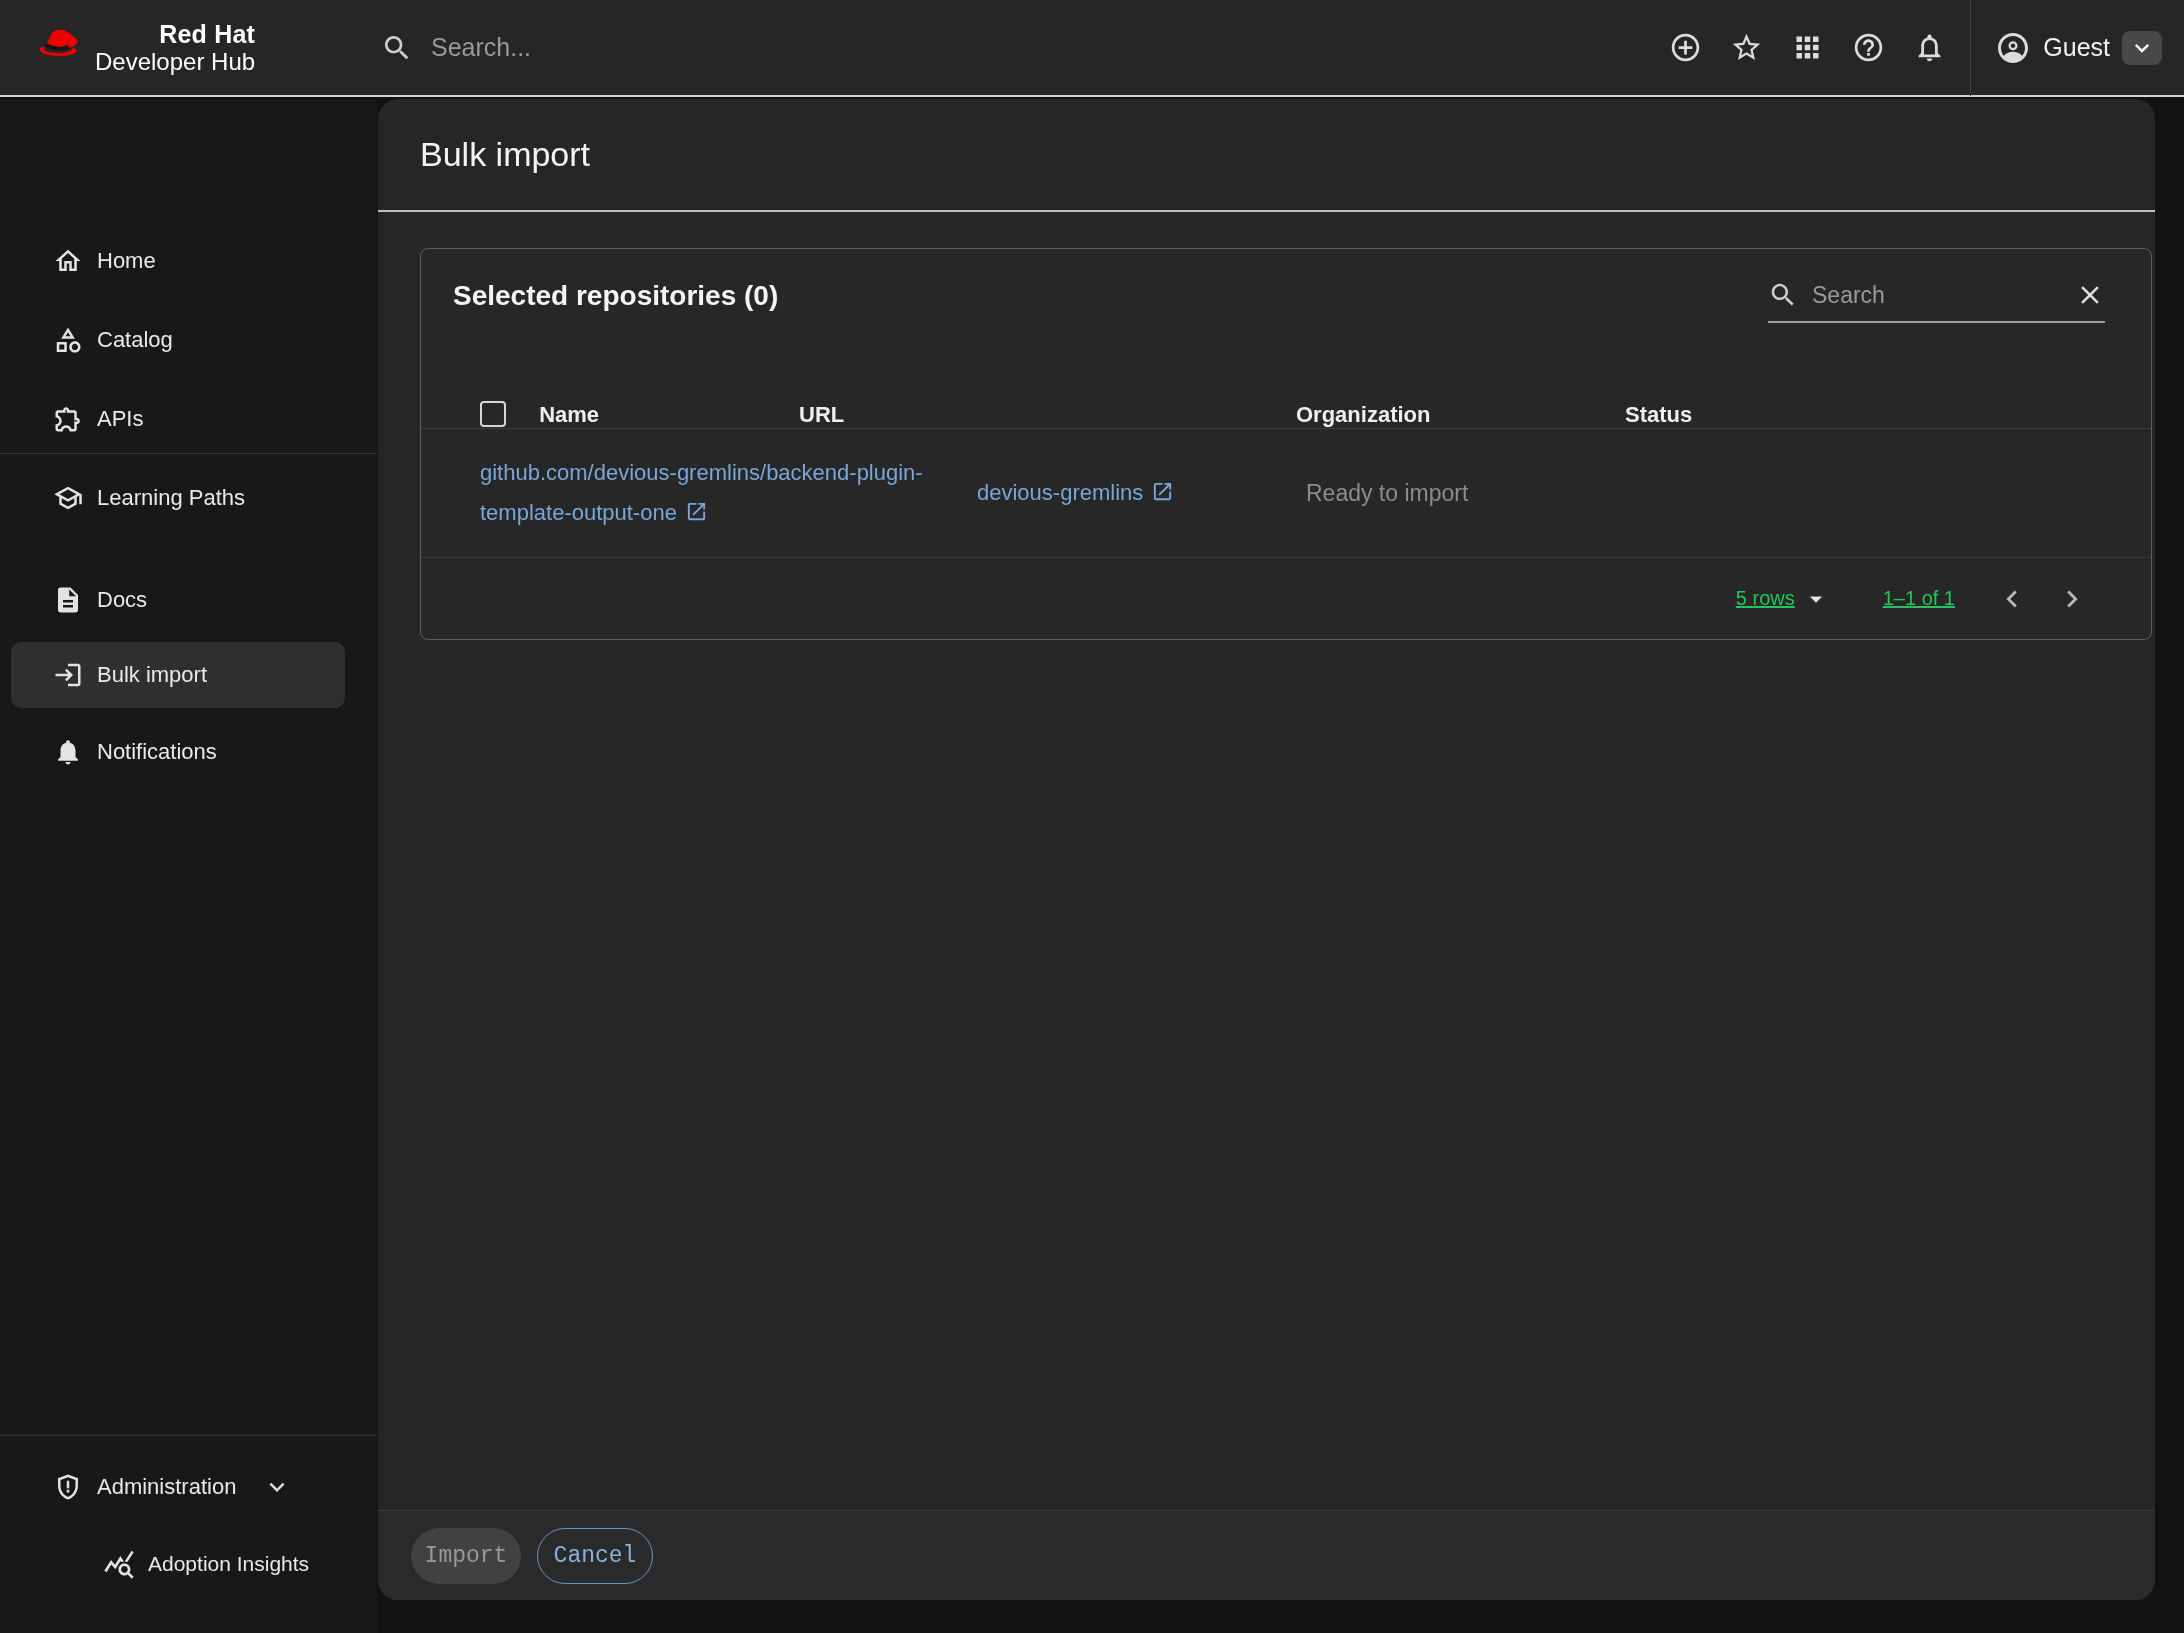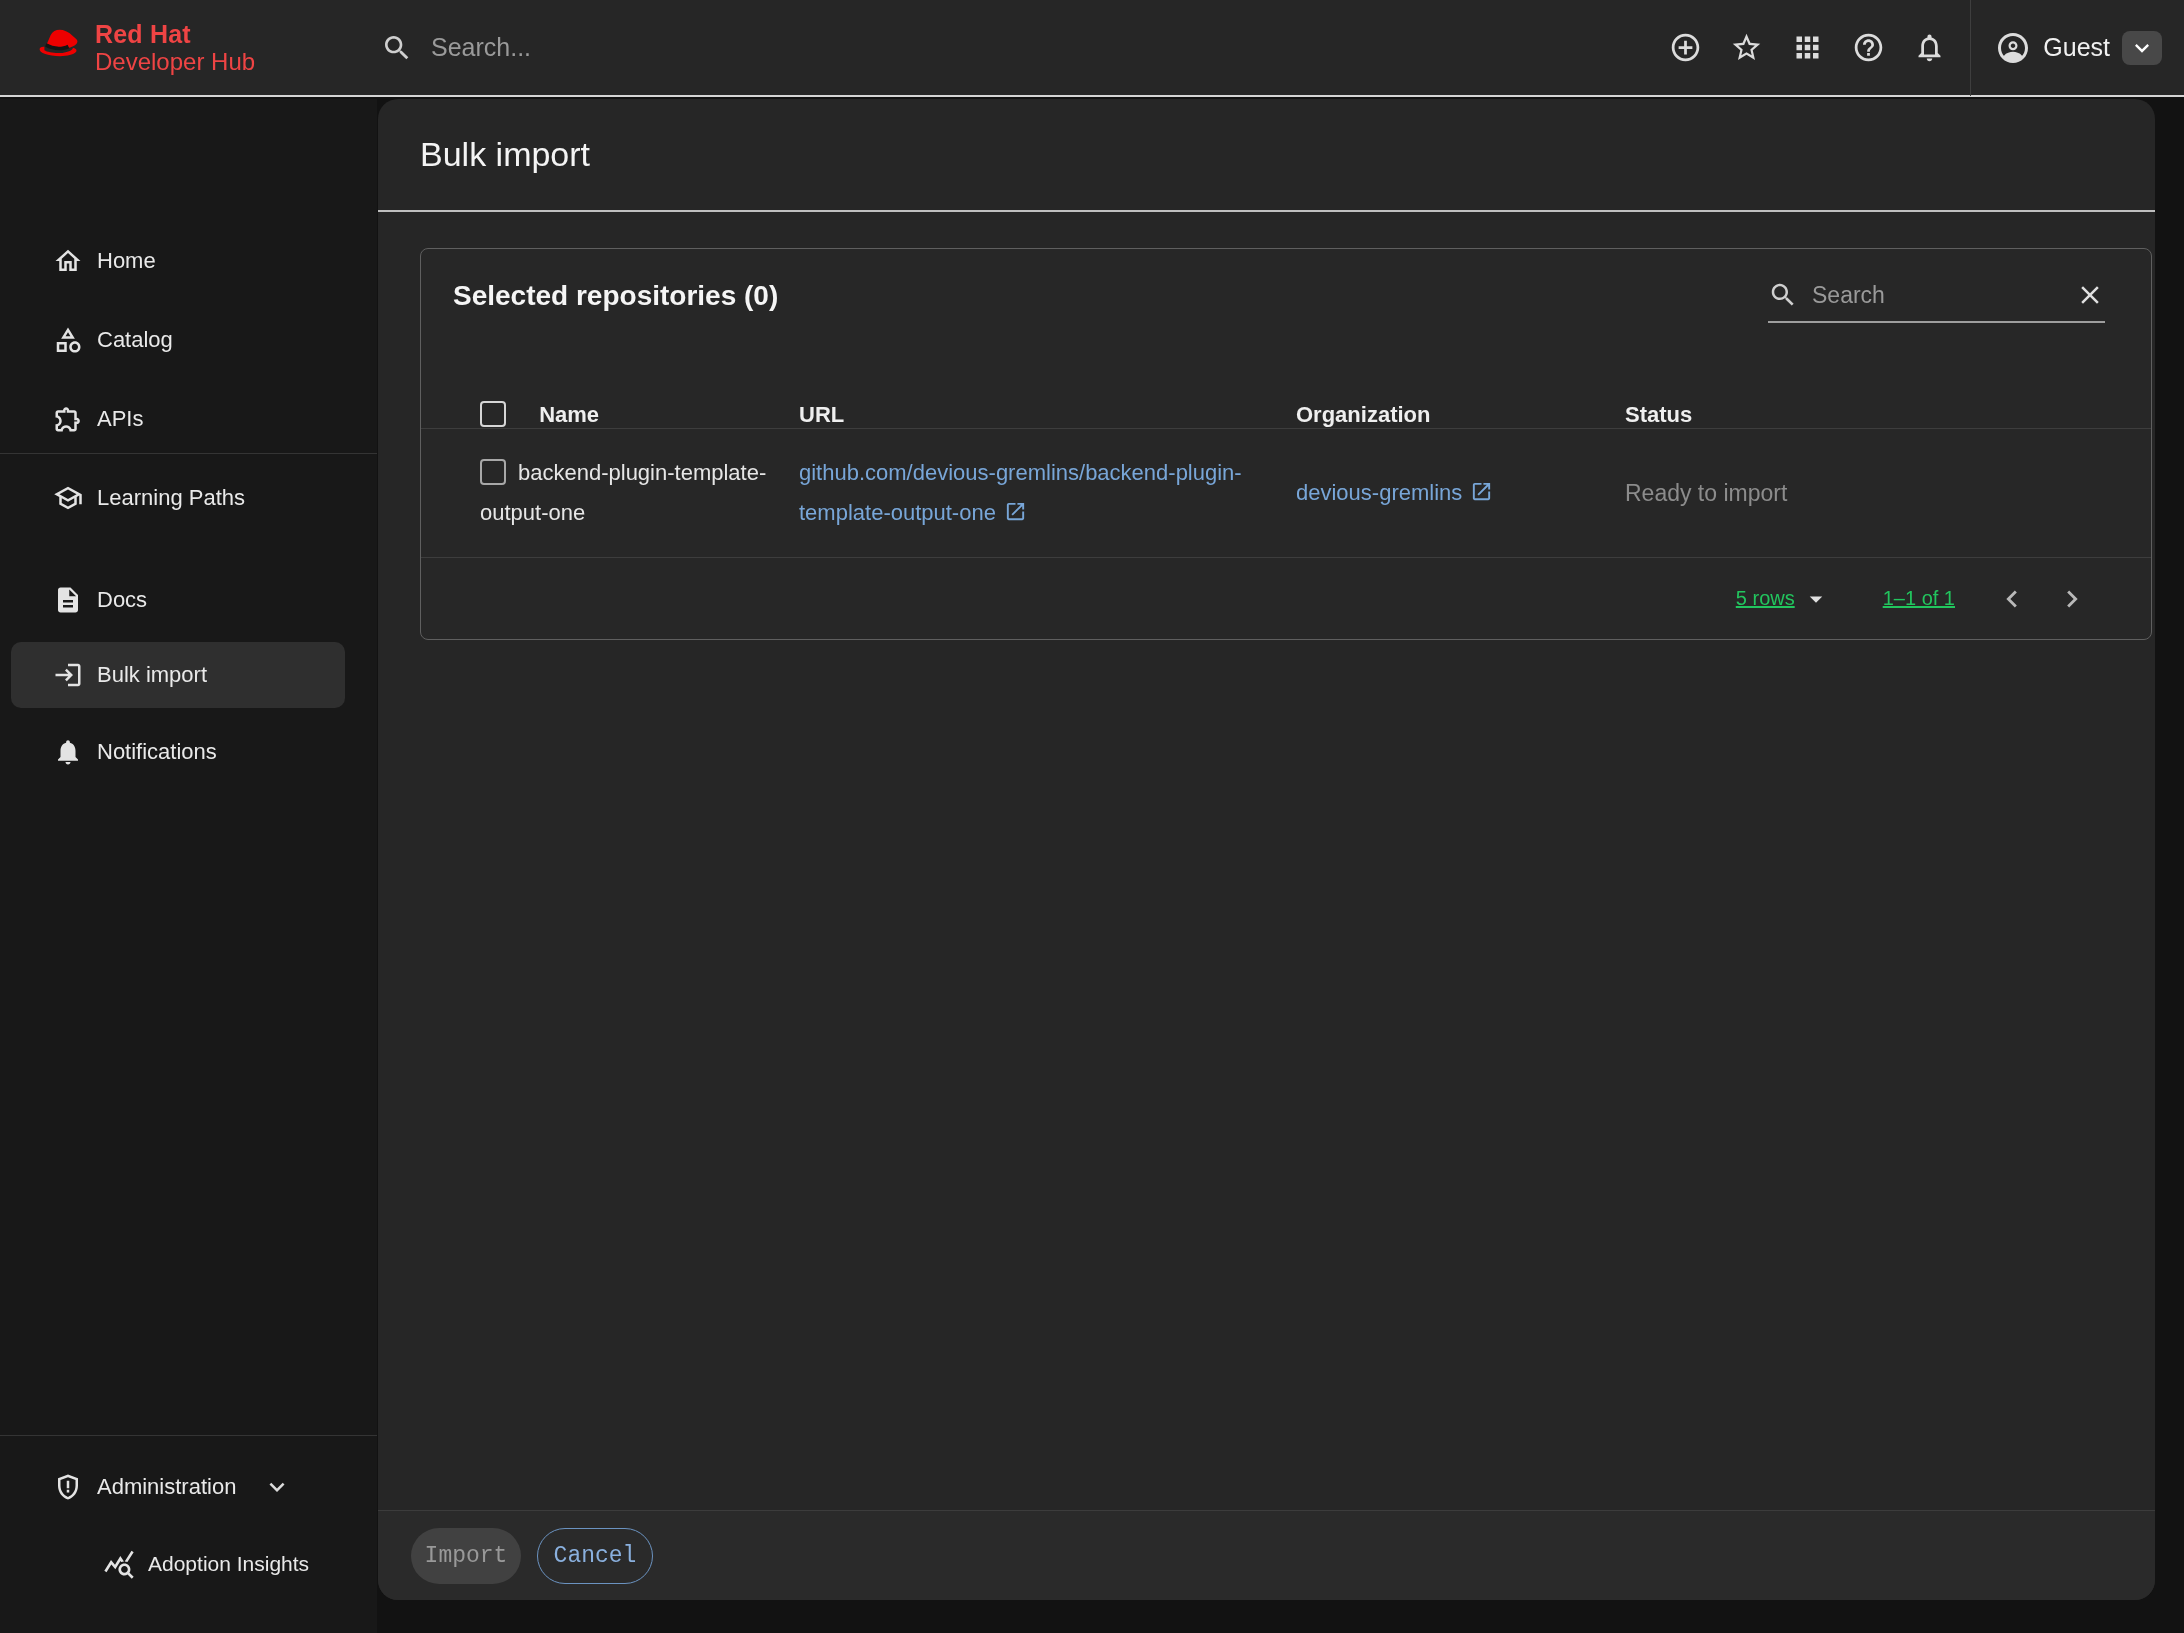--- a/index.html
+++ b/index.html
@@ -4,21 +4,21 @@
 <style>
   * { margin:0; padding:0; box-sizing:border-box; }
   html,body { width:2184px; height:1633px; background:#121212; font-family:"Liberation Sans", sans-serif; overflow:hidden; }
 
   
   .topbar { position:absolute; left:0; top:0; width:2184px; height:97px;
             background:#262626; border-bottom:2px solid #d4d4d4;
             display:flex; align-items:center; }
   .logo-wrap { display:flex; align-items:center; margin-left:33px; width:320px; }
   .logo-hat { width:54px; height:48px; margin-right:8px; flex:0 0 auto; }
-  .logo-text { color:#ef4444; line-height:1.0; }
+  .logo-text { color:#ffffff; line-height:1.0;text-align:right; }
   .logo-brand { font-size:25px; font-weight:bold; letter-spacing:0.2px; }
   .logo-product { font-size:24px; font-weight:400; margin-top:3px; }
   .topbar-search { display:flex; align-items:center; gap:18px; margin-left:28px; flex:1 1 auto; }
   .topbar-search svg { width:32px; height:32px; }
   .topbar-search input { background:transparent; border:none; outline:none;
                          color:#e0e0e0; font-size:25px; width:700px;
                          font-family:"Liberation Sans", sans-serif; }
   .topbar-search input::placeholder { color:#9a9a9a; opacity:1; }
   .topbar-icons { display:flex; align-items:center; gap:27px; margin-right:24px; }
   .icon-btn { width:34px; height:34px; display:flex; align-items:center; justify-content:center; cursor:pointer; }
@@ -291,23 +291,20 @@
       <div class="col-name th">
         <span class="checkbox"></span>
         <span class="th-name-label">Name</span>
       </div>
       <div class="col-url th">URL</div>
       <div class="col-org th">Organization</div>
       <div class="col-status th">Status</div>
     </div>
 
     <div class="trow tbody-row">
-      <div class="col-name cell-text">
-        <span class="checkbox dim name-check"></span><span>backend-plugin-template-output-one</span>
-      </div>
       <div class="col-url">
         <a class="blue-link"><span>github.com/devious-gremlins/backend-plugin-template-output-one</span><span class="ext-icon"><svg viewBox="0 0 24 24">
                 <path d="M19 19H5V5h7V3H5c-1.11 0-2 .9-2 2v14c0 1.1.89 2 2 2h14c1.1 0 2-.9 2-2v-7h-2v7zM14 3v2h3.59l-9.83 9.83 1.41 1.41L19 6.41V10h2V3h-7z"></path>
               </svg></span></a>
       </div>
       <div class="col-org">
         <a class="blue-link"><span>devious-gremlins</span><span class="ext-icon"><svg viewBox="0 0 24 24">
                 <path d="M19 19H5V5h7V3H5c-1.11 0-2 .9-2 2v14c0 1.1.89 2 2 2h14c1.1 0 2-.9 2-2v-7h-2v7zM14 3v2h3.59l-9.83 9.83 1.41 1.41L19 6.41V10h2V3h-7z"></path>
               </svg></span></a>
       </div>

